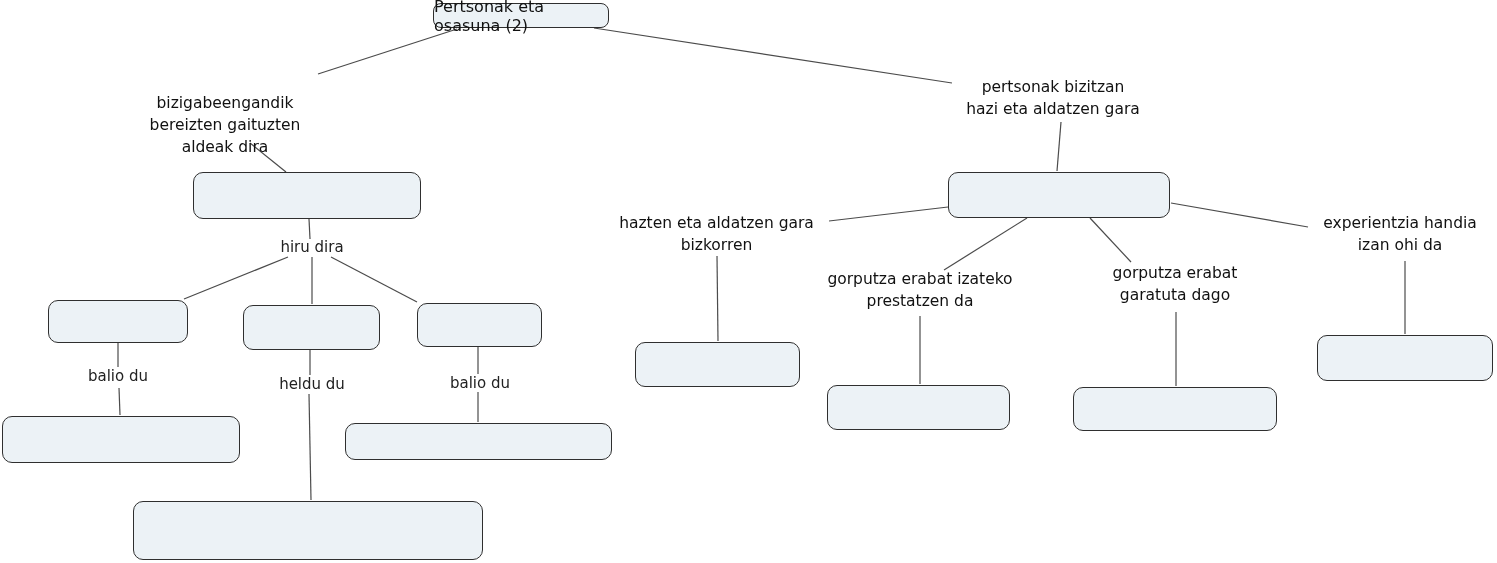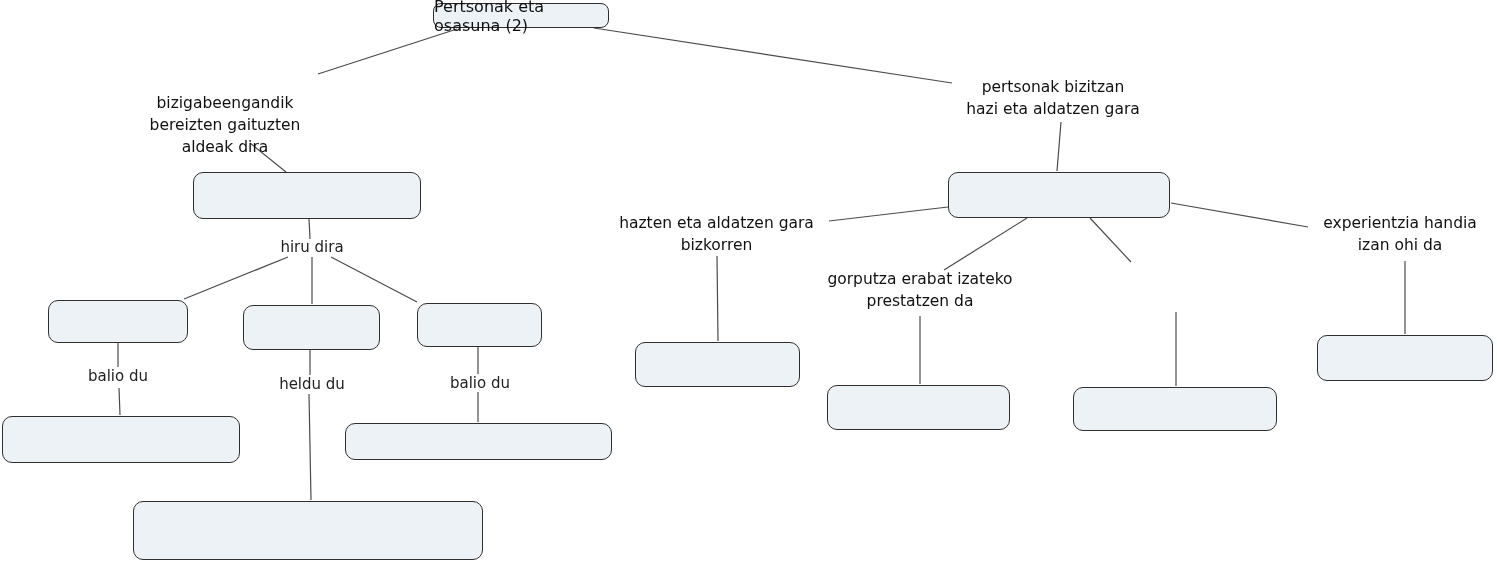--- a/index.html
+++ b/index.html
@@ -114,20 +114,22 @@
 
   <div class="floating-label" style="left:115px; top:76px; width:220px;margin-top:16px;">bizigabeengandik
 bereizten gaituzten
 aldeak dira</div>
   <div class="floating-label" style="left:599px; top:212px; width:235px;">hazten eta aldatzen gara
 bizkorren</div>
   <div class="floating-label" style="left:933px; top:76px; width:240px;">pertsonak bizitzan
 hazi eta aldatzen gara</div>
   <div class="floating-label" style="left:805px; top:268px; width:230px;">gorputza erabat izateko
 prestatzen da</div>
+  <div class="floating-label" style="left:1075px; top:262px; width:200px;">gorputza erabat
+garatuta dago</div>
   <div class="floating-label" style="left:1300px; top:212px; width:200px;">experientzia handia
 izan ohi da</div>
 
   <div class="link-label" style="left:270px; top:240px; width:80px;">hiru dira</div>
   <div class="link-label" style="left:76px; top:369px; width:80px;">balio du</div>
   <div class="link-label" style="left:270px; top:377px; width:80px;">heldu du</div>
   <div class="link-label" style="left:438px; top:376px; width:80px;">balio du</div>
 
 </div>
 

